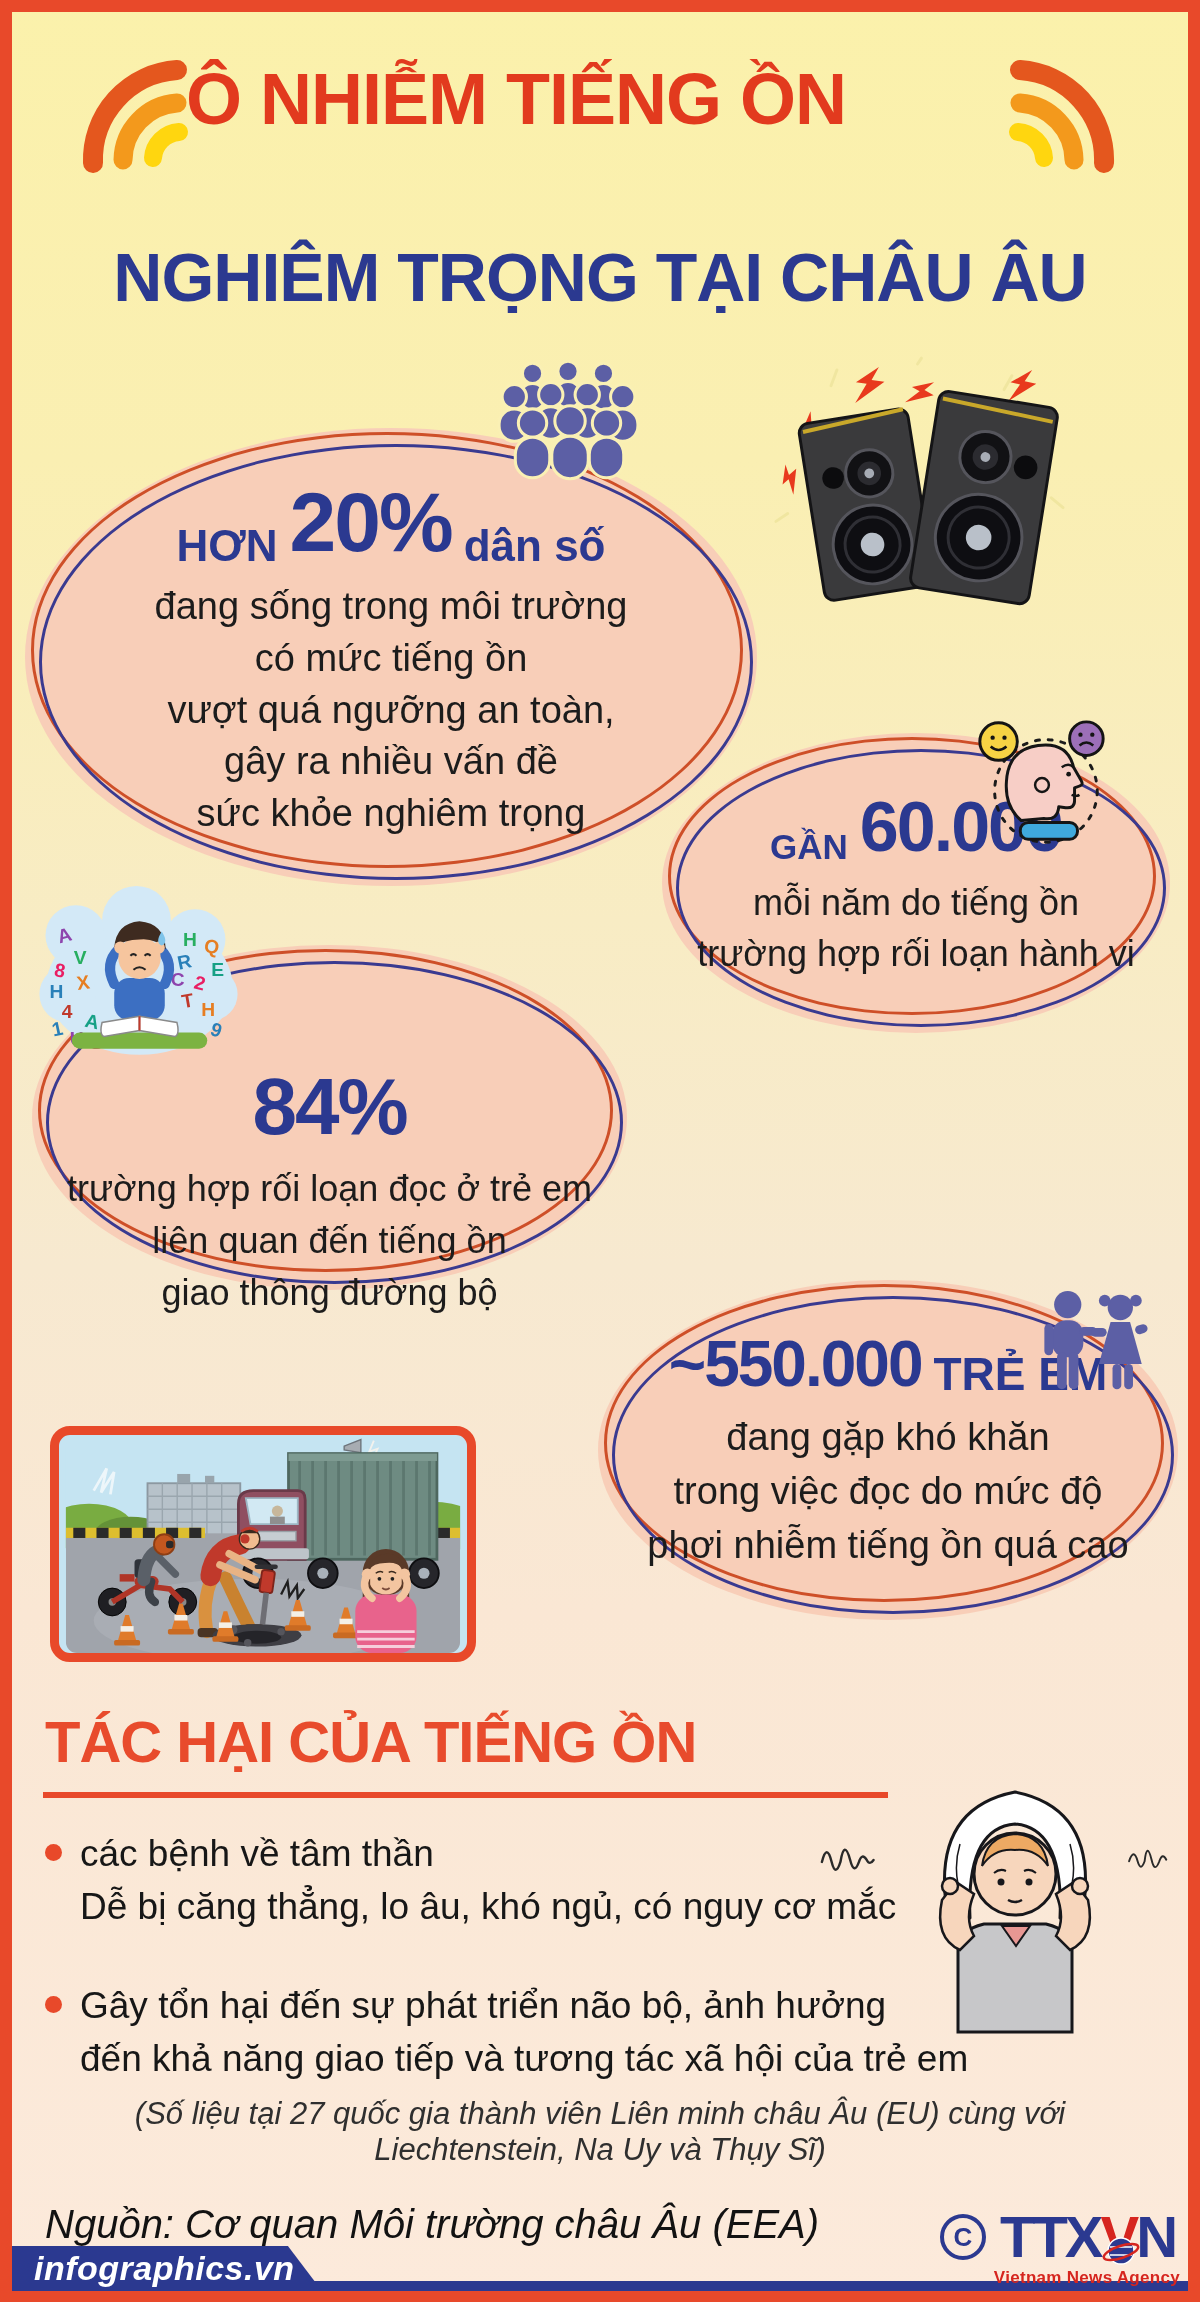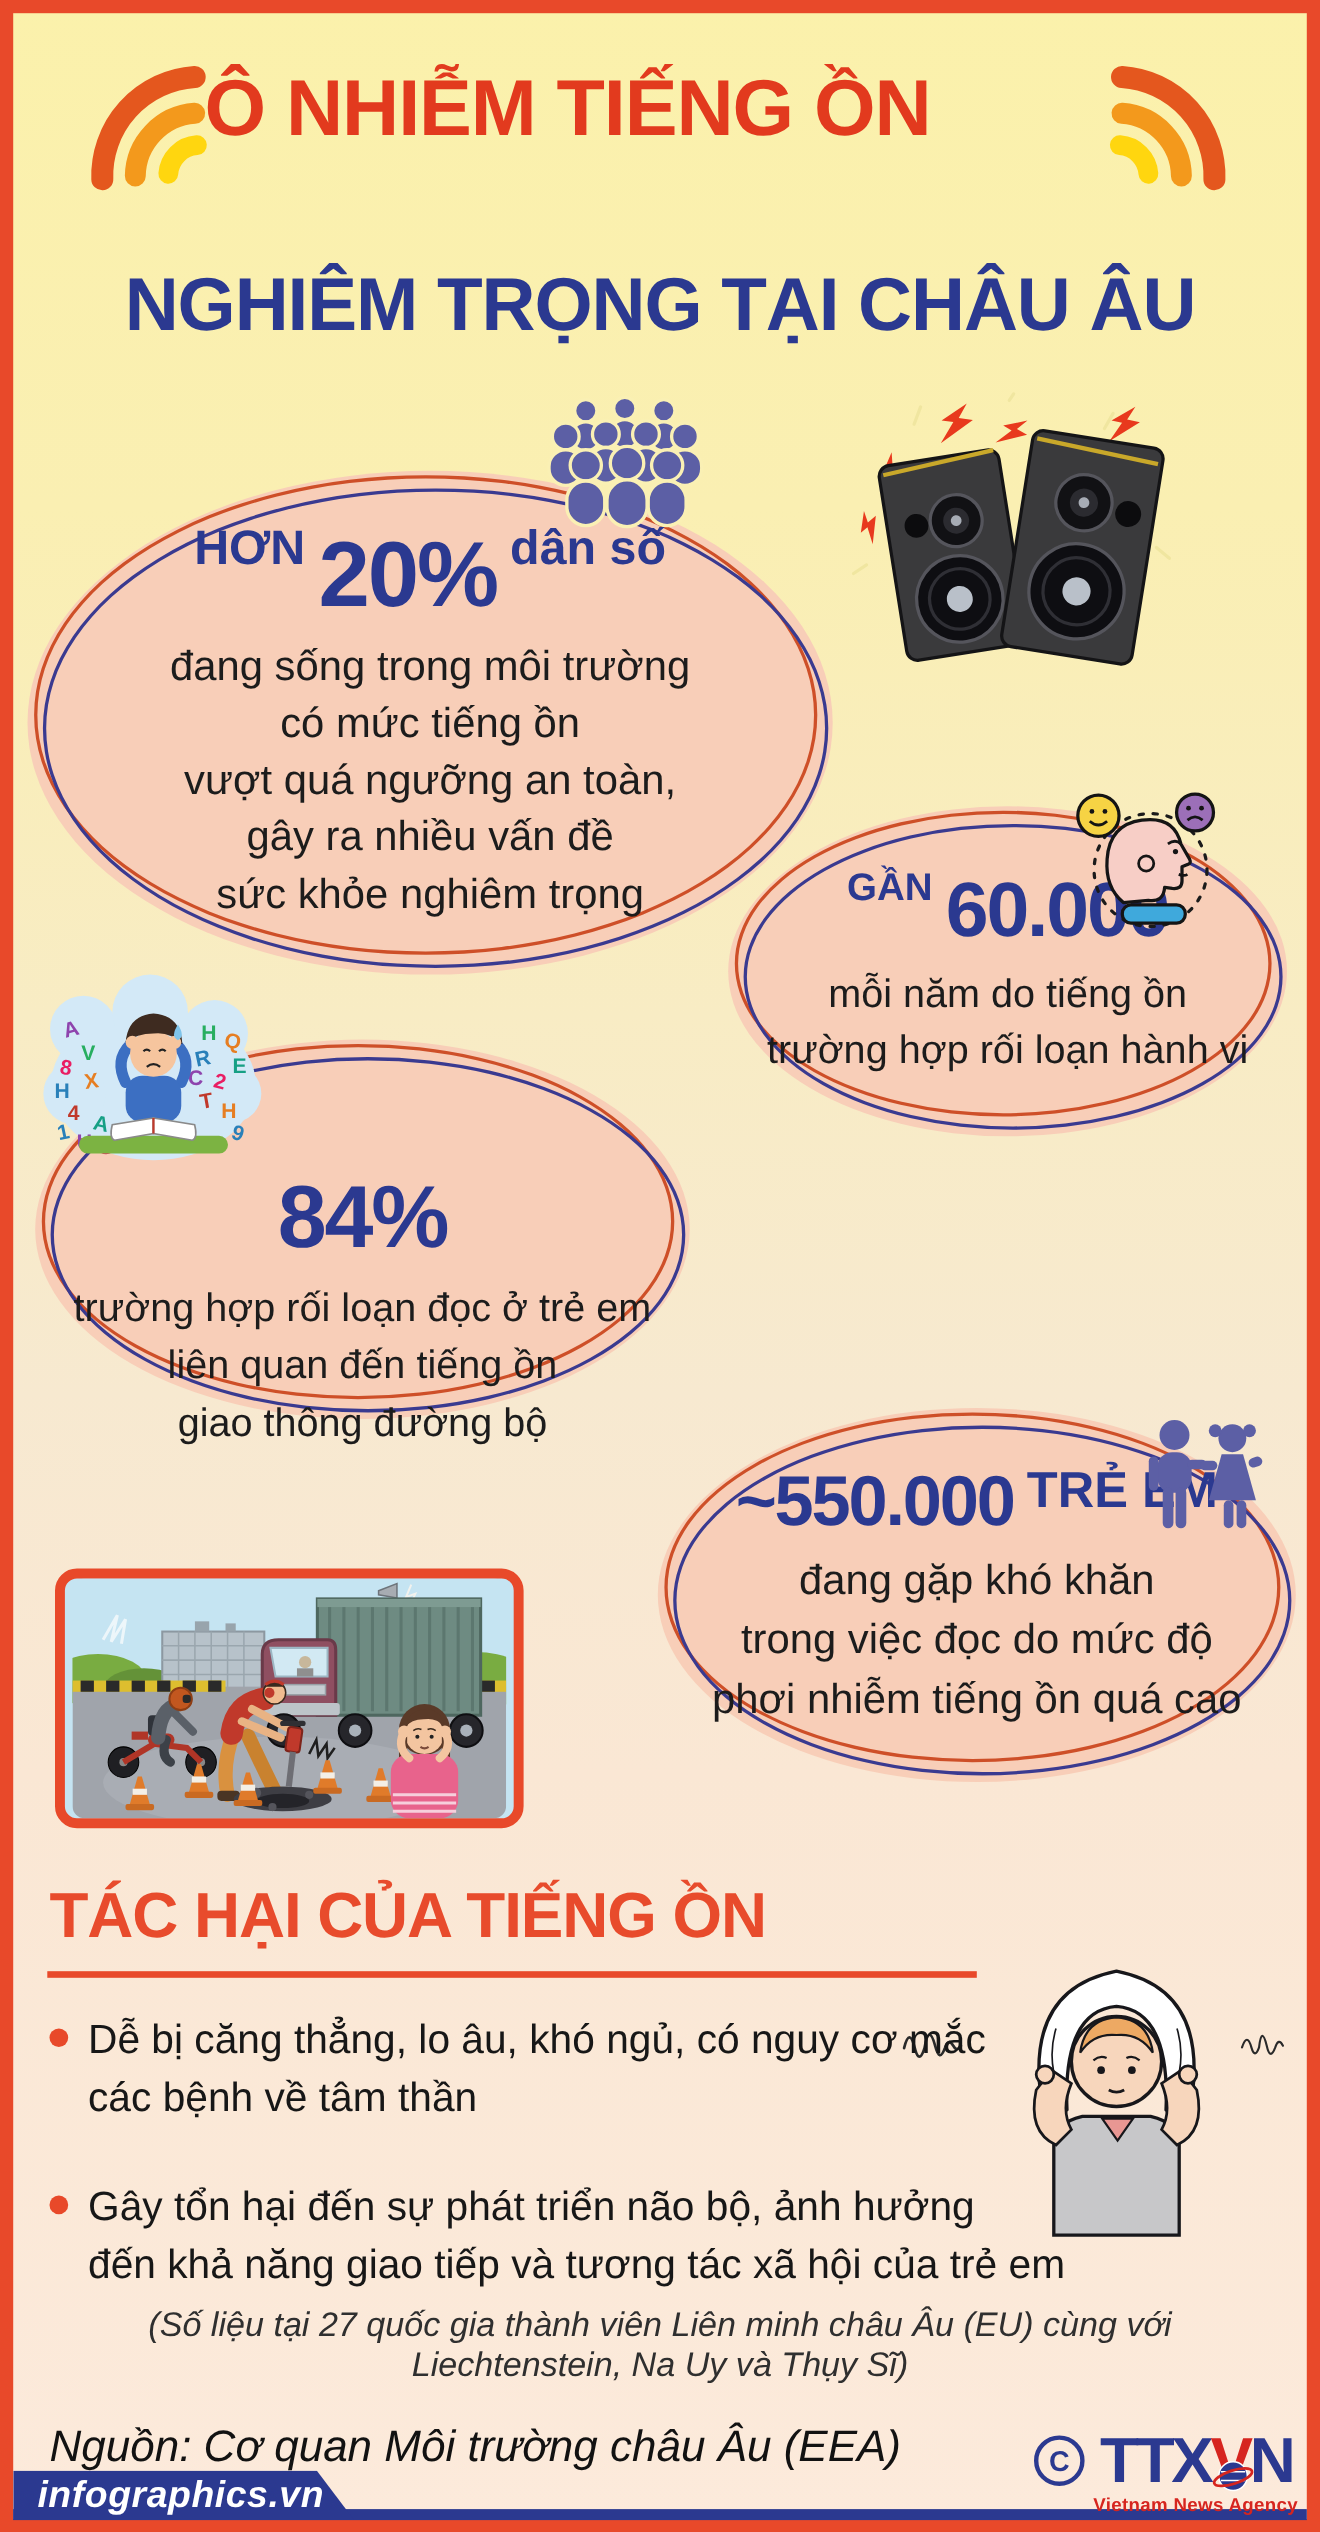--- a/index.html
+++ b/index.html
@@ -16,21 +16,21 @@
     color:#E23A1E;letter-spacing:-1px;z-index:5;}
   .sub-title{left:0;top:238px;width:1200px;text-align:center;font-size:68px;font-weight:bold;
     color:#2B3990;letter-spacing:-1px;z-index:5;}
   
   .bubble{z-index:2;}
   .b-fill{position:absolute;inset:0;background:#F8CEB8;border-radius:50%;}
   .ring-red{position:absolute;inset:4px 14px 18px 6px;border:3px solid #CE4F28;border-radius:50%;}
   .ring-blue{position:absolute;inset:16px 4px 6px 14px;border:3px solid #3A3A90;border-radius:50%;}
   .b-content{position:relative;z-index:1;height:100%;display:flex;flex-direction:column;
     align-items:center;justify-content:center;text-align:center;}
-  .b-title{display:flex;align-items:flex-start;gap:12px;color:#2B3990;font-weight:bold;margin-bottom:10px;white-space:nowrap;}
+  .b-title{display:flex;align-items:flex-end;gap:12px;color:#2B3990;font-weight:bold;margin-bottom:10px;white-space:nowrap;}
   .b-line{color:#1C1C1C;white-space:nowrap;font-weight:500;}
   .t-sm{font-size:44px;} .t-big{font-size:84px;letter-spacing:-2px;} .t-sfx{font-size:44px;}
   #bubble1 .b-line{font-size:38px;line-height:1.36;}
   #bubble2 .t-sm{font-size:35px;} #bubble2 .t-big{font-size:70px;}
   #bubble2 .b-line{font-size:36px;line-height:1.42;}
   #bubble3 .t-big{font-size:80px;margin-top:33px;}
   #bubble3 .b-content{padding-top:56px;}
   #bubble3 .b-line{font-size:36px;line-height:1.45;}
   #bubble4 .t-big{font-size:64px;} #bubble4 .t-sfx{font-size:46px;}
   #bubble4 .b-line{font-size:38px;line-height:1.42;}
@@ -443,22 +443,22 @@
       </g>
     </svg>
   </div>
 
   <div class="abs harms-title">TÁC HẠI CỦA TIẾNG ỒN</div>
   <div class="abs harms-rule"></div>
 
   <div id="harm1" class="abs harm-item">
     <span class="harm-dot"></span>
     <span class="harm-text">
+      <span style="display:block">các bệnh về tâm thần</span>
       <span style="display:block">Dễ bị căng thẳng, lo âu, khó ngủ, có nguy cơ mắc</span>
-      <span style="display:block">các bệnh về tâm thần</span>
     </span>
   </div>
   <div id="harm2" class="abs harm-item">
     <span class="harm-dot"></span>
     <span class="harm-text">
       <span style="display:block">Gây tổn hại đến sự phát triển não bộ, ảnh hưởng</span>
       <span style="display:block">đến khả năng giao tiếp và tương tác xã hội của trẻ em</span>
     </span>
   </div>
 

